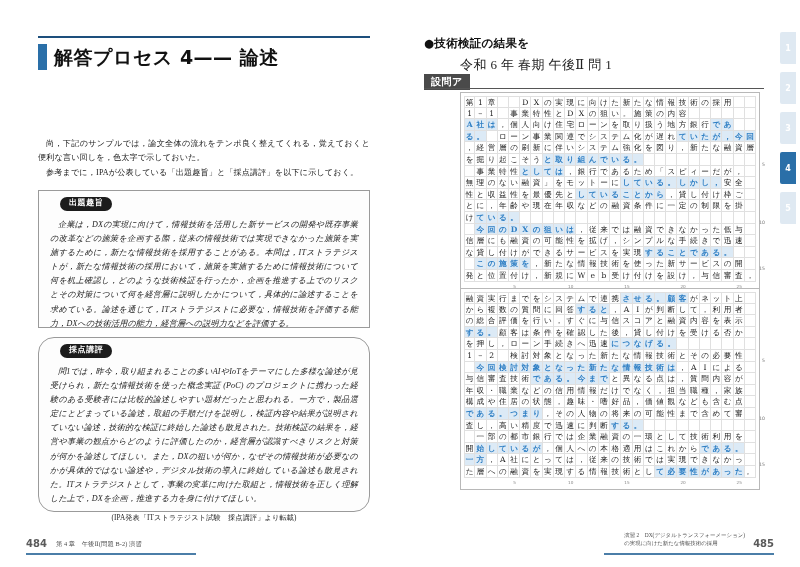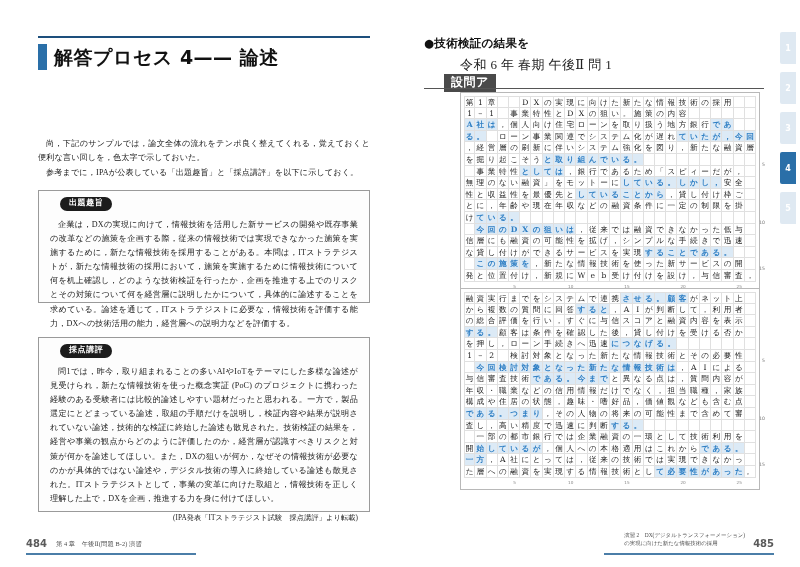--- a/index.html
+++ b/index.html
@@ -77,22 +77,22 @@
 
   
   .framebox {
     position: absolute;
     left: 38px;
     width: 332px;
     box-sizing: border-box;
     border: 1px solid #9a9a9a;
     background: #fdfdfd;
   }
-  .box-shutsudai { top: 190px;  height: 113px; }
-  .box-saiten    { top: 337px;  height: 175px; }
+  .box-shutsudai { top: 190px;  height: 138px; }
+  .box-saiten    { top: 337px;  height: 175px; border-radius: 16px; }
 
   .pill {
     position: absolute;
     left: 10px;
     top: -0px;
     background: #1c1c1c;
     color: #fff;
     font-family: "DejaVu Sans", "Liberation Sans", sans-serif;
     font-size: 8px;
     font-weight: bold;
@@ -108,24 +108,25 @@
   .box-inner {
     padding: 6px 11px 5px 11px;
   }
   .box-text {
     font-size: 8.1px;
     line-height: 14.1px;
     text-align: justify;
     color: #1a1a1a;
     letter-spacing: 0.15px;
     margin-top: 4px;
+    font-style: italic;
   }
   .box-src {
     font-size: 7.2px;
-    text-align: right;
+    text-align: center;
     margin-top: 7px;
     color: #1a1a1a;
     letter-spacing: 0.1px;
   }
 
   
   .footer-left {
     position: absolute;
     left: 26px;
     bottom: 18px;
@@ -176,26 +177,25 @@
     color: #222;
     margin-left: 16px;
   }
   .setsumon-label {
     position: absolute;
     left: 24px;
     top: 74px;
     background: #4a4a4a;
     color: #fff;
     font-family: "DejaVu Sans", "Liberation Sans", sans-serif;
-    font-size: 12px;
+    font-size: 10px;
     font-weight: bold;
     padding: 2px 7px 3px 7px;
     letter-spacing: 0.5px;
     line-height: 1.1;
-    margin-left: 20px;
   }
   .setsumon-underline {
     position: absolute;
     left: 24px;
     top: 88px;
     width: 340px;
     height: 1px;
     background: #555;
   }
 

